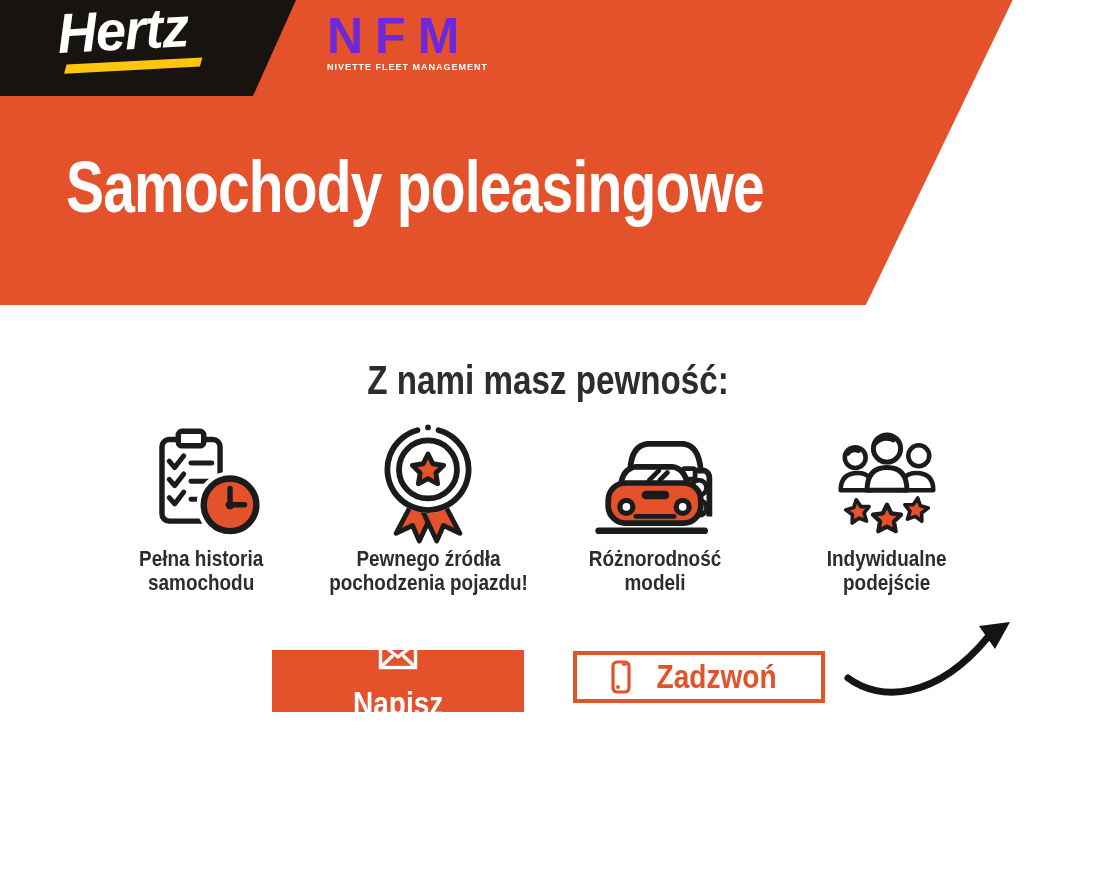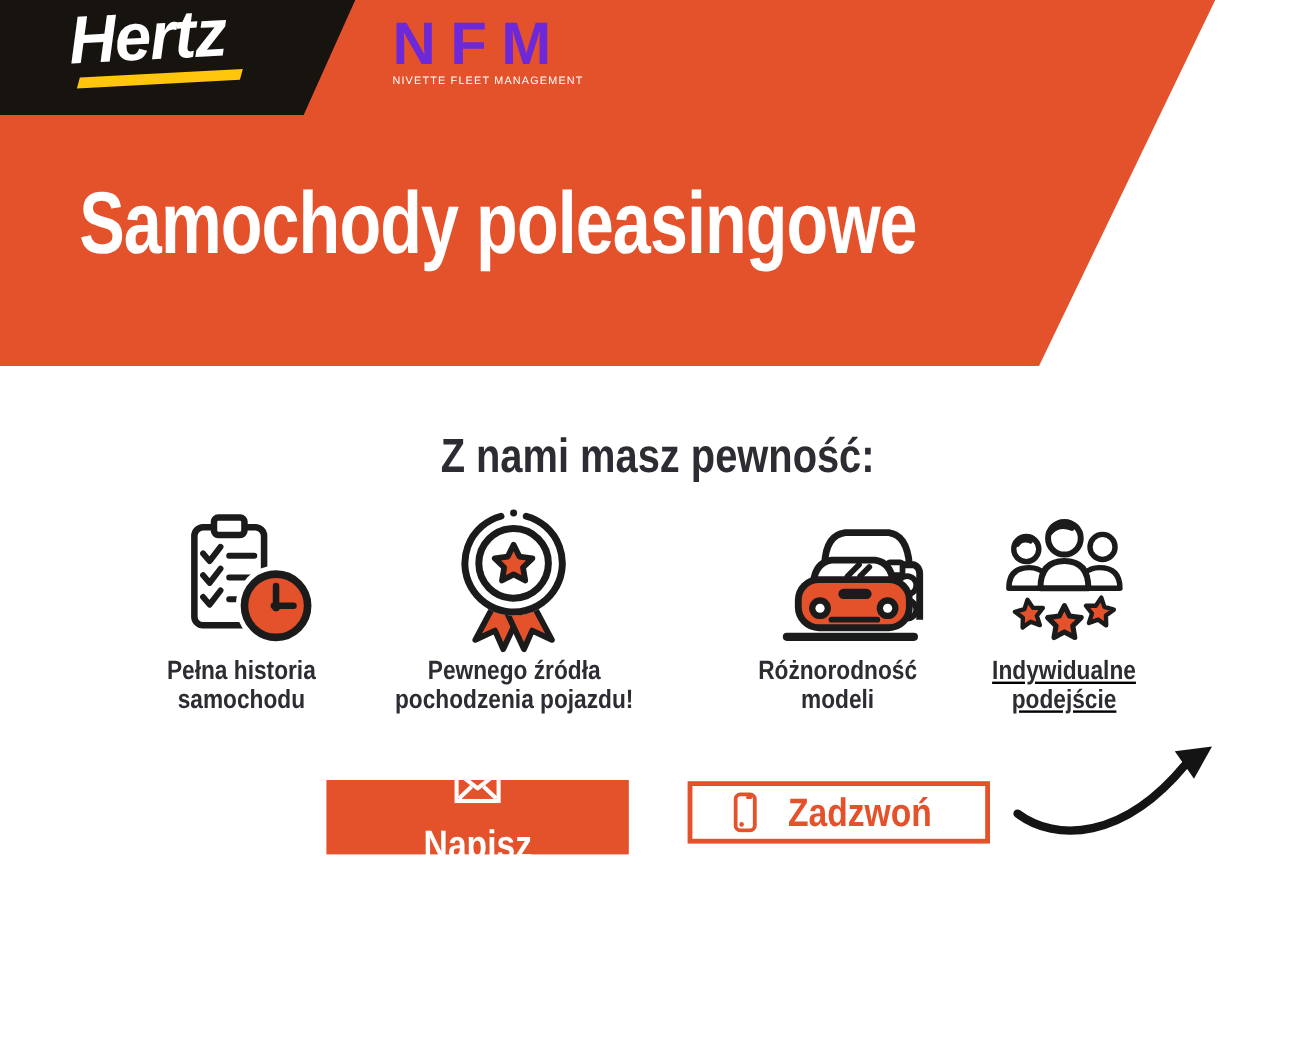--- a/index.html
+++ b/index.html
@@ -19,33 +19,33 @@
   
   .hertz{position:absolute;left:56px;top:6px;transform:rotate(-3deg);transform-origin:left top;}
   .hertz-text{
     font-size:56px;line-height:1;font-weight:bold;font-style:italic;color:#ffffff;
     letter-spacing:-1px;transform:scaleX(.97);transform-origin:left top;
   }
   .hertz-bar{width:136px;height:9px;background:#FFC60B;margin:3px 0 0 6px;transform:skewX(-18deg);}
   
   .nfm{position:absolute;left:327px;top:11px;color:#6d28d9;}
   .nfm-text{font-size:50px;line-height:1;font-weight:bold;letter-spacing:12px;}
-  .nfm-sub{position:absolute;left:327px;top:62px;color:#fff;font-size:9px;font-weight:normal;letter-spacing:1px;white-space:nowrap;}
+  .nfm-sub{position:absolute;left:327px;top:62px;color:#fff;font-size:9px;font-weight:bold;letter-spacing:1px;white-space:nowrap;}
   
   .main-title{
     position:absolute;left:66px;top:150px;color:#ffffff;font-size:73px;font-weight:bold;
     line-height:1;letter-spacing:-1px;transform:scaleX(.78);transform-origin:left top;white-space:nowrap;
   }
   
   .benefits-heading{
     position:absolute;left:0;top:358px;width:1096px;text-align:center;color:#2D2C33;
     font-size:40px;font-weight:bold;transform:scaleX(.83);white-space:nowrap;
   }
   .feature{position:absolute;top:420px;width:240px;display:flex;flex-direction:column;align-items:center;}
-  .f1{left:81px;} .f2{left:308px;} .f3{left:535px;align-items:flex-end;} .f4{left:767px;text-decoration:underline;}
+  .f1{left:81px;} .f2{left:308px;} .f3{left:535px;} .f4{left:767px;}
   .icon-box{height:125px;display:flex;align-items:center;justify-content:center;}
   .feature-label{
     margin-top:2px;text-align:center;color:#2D2C33;font-size:22px;line-height:24px;
     font-weight:bold;transform:scaleX(.86);white-space:nowrap;
   }
   
   .btn{position:absolute;display:flex;align-items:center;justify-content:center;gap:15px;box-sizing:border-box;cursor:pointer;}
   .btn-napisz{left:272px;top:650px;width:252px;height:62px;background:#E4522B;flex-direction:column;}
   .btn-zadzwon{left:573px;top:651px;width:252px;height:52px;background:#ffffff;border:4px solid #E4522B;}
   .btn-label{font-size:33px;font-weight:bold;transform:scaleX(.85);white-space:nowrap;}

